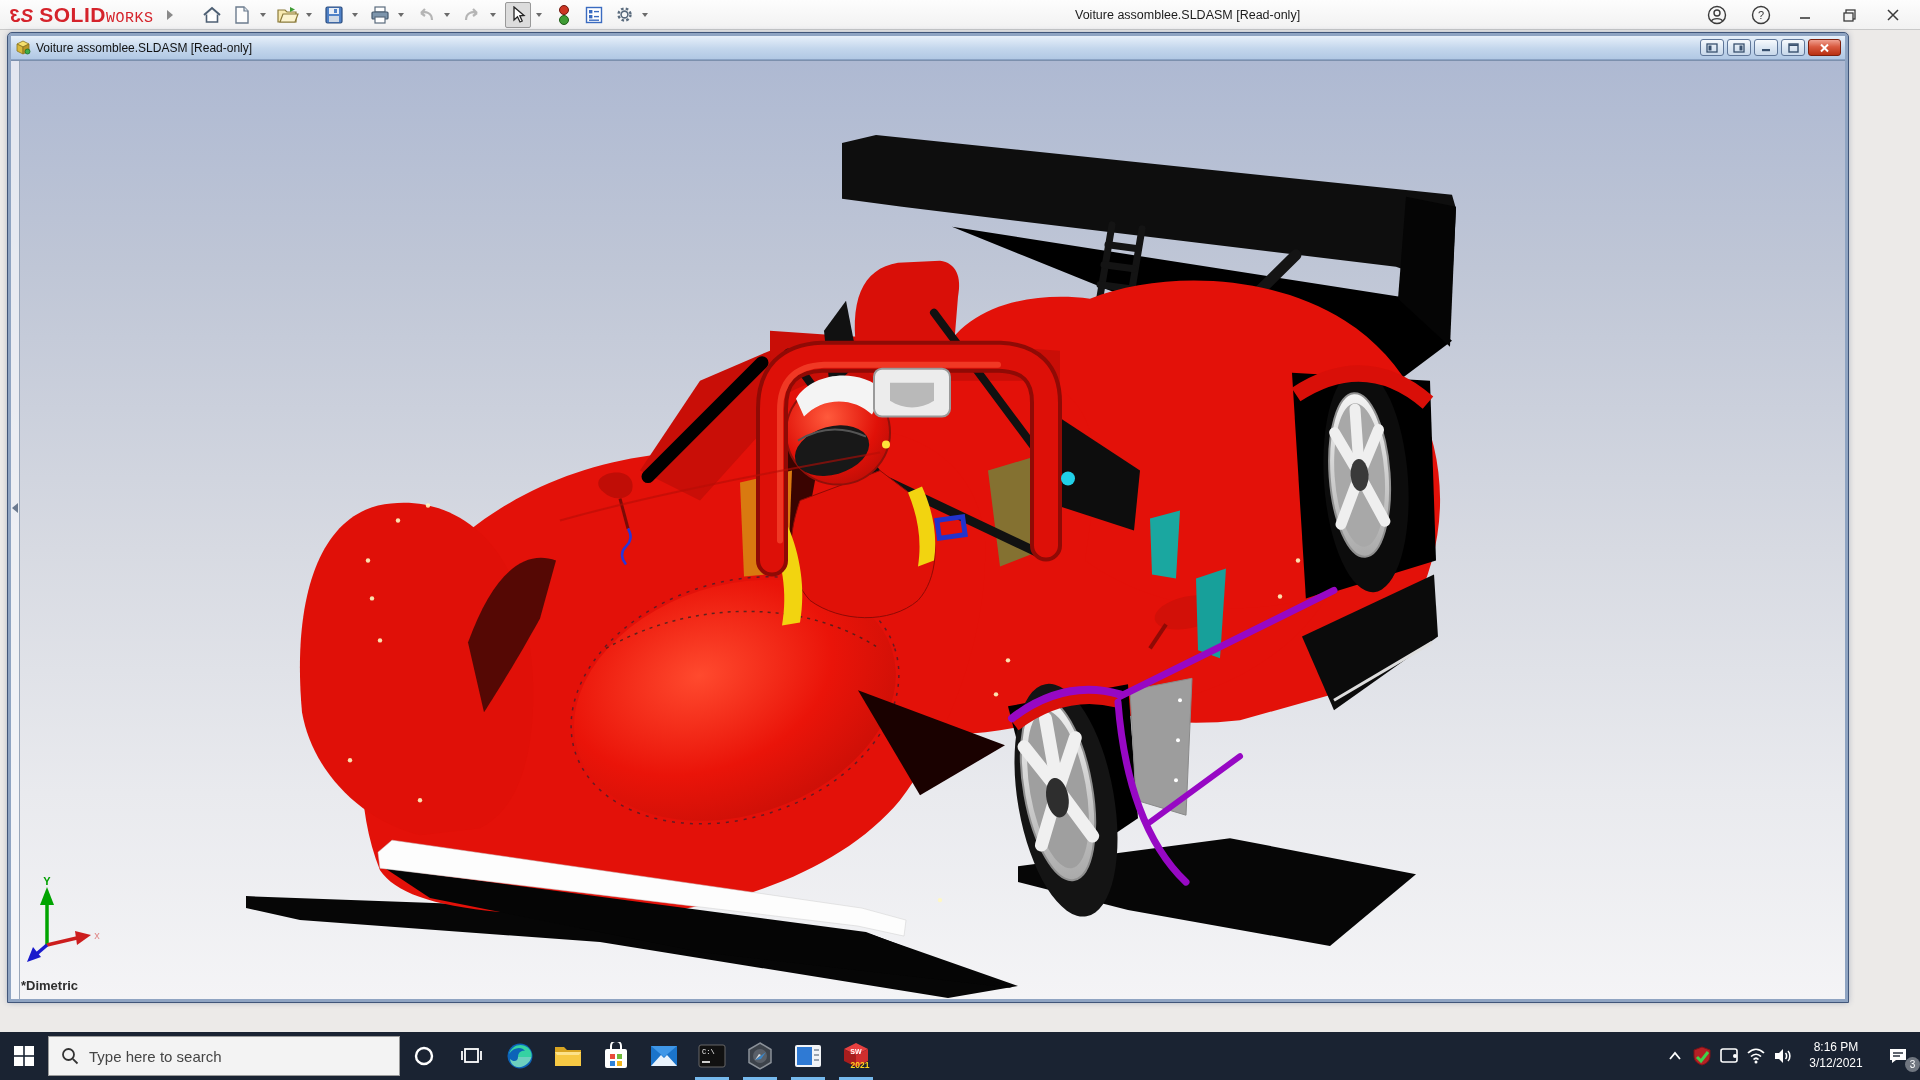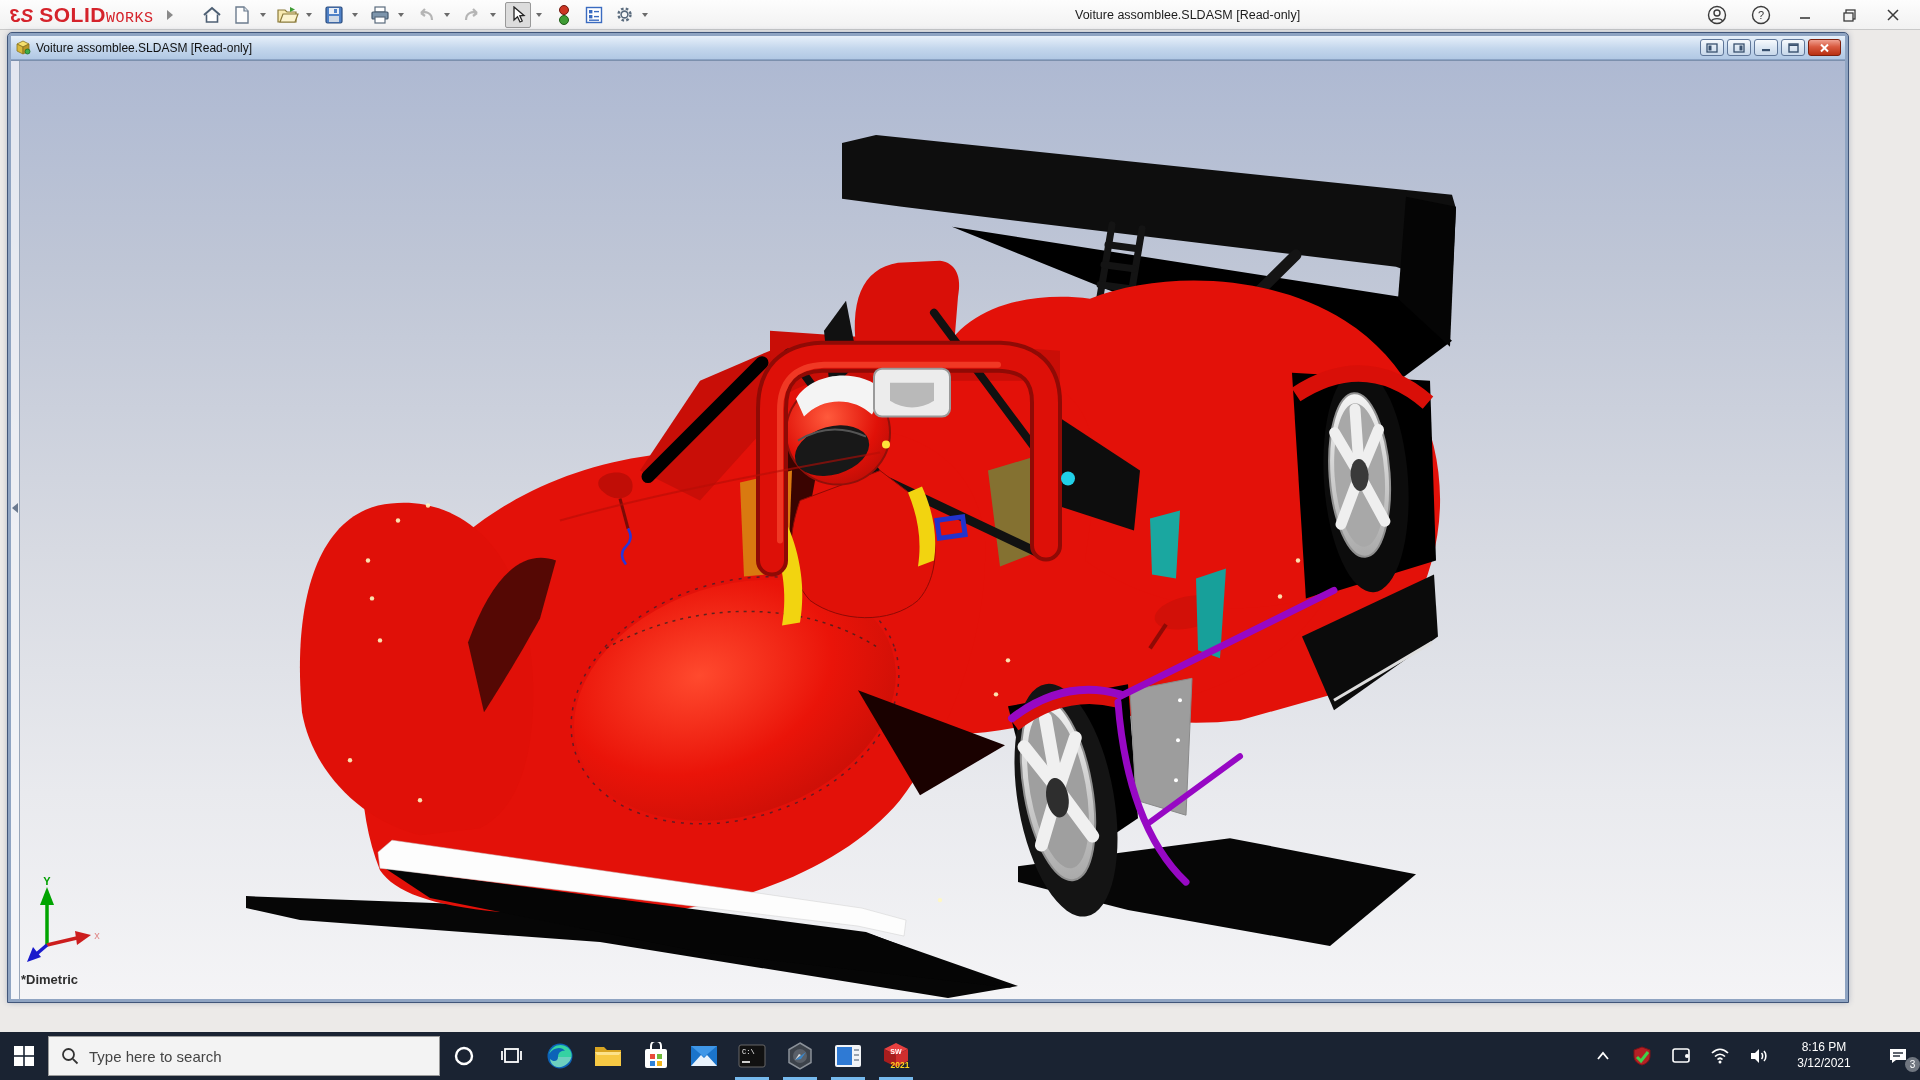--- a/index.html
+++ b/index.html
@@ -43,33 +43,33 @@
 
   .viewport { position:absolute; left:0; top:24px; right:0; bottom:0; overflow:hidden;
     background:linear-gradient(180deg,#aeb9d2 0%,#bfc6d6 22%,#d7dae2 52%,#e9eaee 78%,#f4f4f6 100%);
     border-top:1px solid #7c90ad; }
   .carsvg { position:absolute; inset:0; width:100%; height:100%; }
   .leftpanel { position:absolute; left:0; top:0; bottom:0; width:9px;
     background:rgba(244,246,249,.75); border-right:1px solid #9aa7ba; }
   .panelarrow { position:absolute; left:1px; top:442px; width:0; height:0;
     border-right:6px solid #6b7a90; border-top:5px solid transparent; border-bottom:5px solid transparent; }
   .triad { position:absolute; left:14px; bottom:30px; }
-  .orientation { position:absolute; left:10px; bottom:12px; font-size:13px; font-weight:bold; color:#2e2e2e; }
+  .orientation { position:absolute; left:10px; bottom:6px; font-size:13px; font-weight:bold; color:#2e2e2e; }
 
   
   .taskbar { position:absolute; left:0; top:1032px; width:1920px; height:48px;
     background:#1a2332; display:flex; align-items:center; color:#fff; }
   .tslot { width:48px; height:48px; display:flex; align-items:center; justify-content:center; position:relative; }
-  .searchbox { width:392px; height:40px; margin:0 0 0 0; background:#f3f3f3; border:1px solid #9a9a9a;
+  .searchbox { width:352px; height:40px; margin:0 0 0 0; background:#f3f3f3; border:1px solid #9a9a9a;
     display:flex; align-items:center; gap:10px; padding:0 12px; }
   .searchbox input { border:none; outline:none; background:transparent; font-size:15px; color:#333; width:270px;
     font-family:"Liberation Sans",sans-serif; }
   .searchbox input::placeholder { color:#454545; opacity:1; }
   .runline { position:absolute; left:7px; bottom:0; width:34px; height:3px; background:#76b9ed; }
-  .tray { margin-left:auto; display:flex; align-items:center; height:40px;gap:12px; }
+  .tray { margin-left:auto; display:flex; align-items:center; height:40px; }
   .trayslot { width:27px; height:48px; display:flex; align-items:center; justify-content:center; position:relative; }
   .clock { width:80px; text-align:center; font-size:12px; line-height:1.3; }
   .badge { position:absolute; right:0px; bottom:8px; width:15px; height:15px; border-radius:50%;
     background:#707680; color:#fff; font-size:10px; display:flex; align-items:center; justify-content:center; }
   .notifslot { width:44px; }
 </style>
 </head>
 <body>
 
 <div class="topbar">

